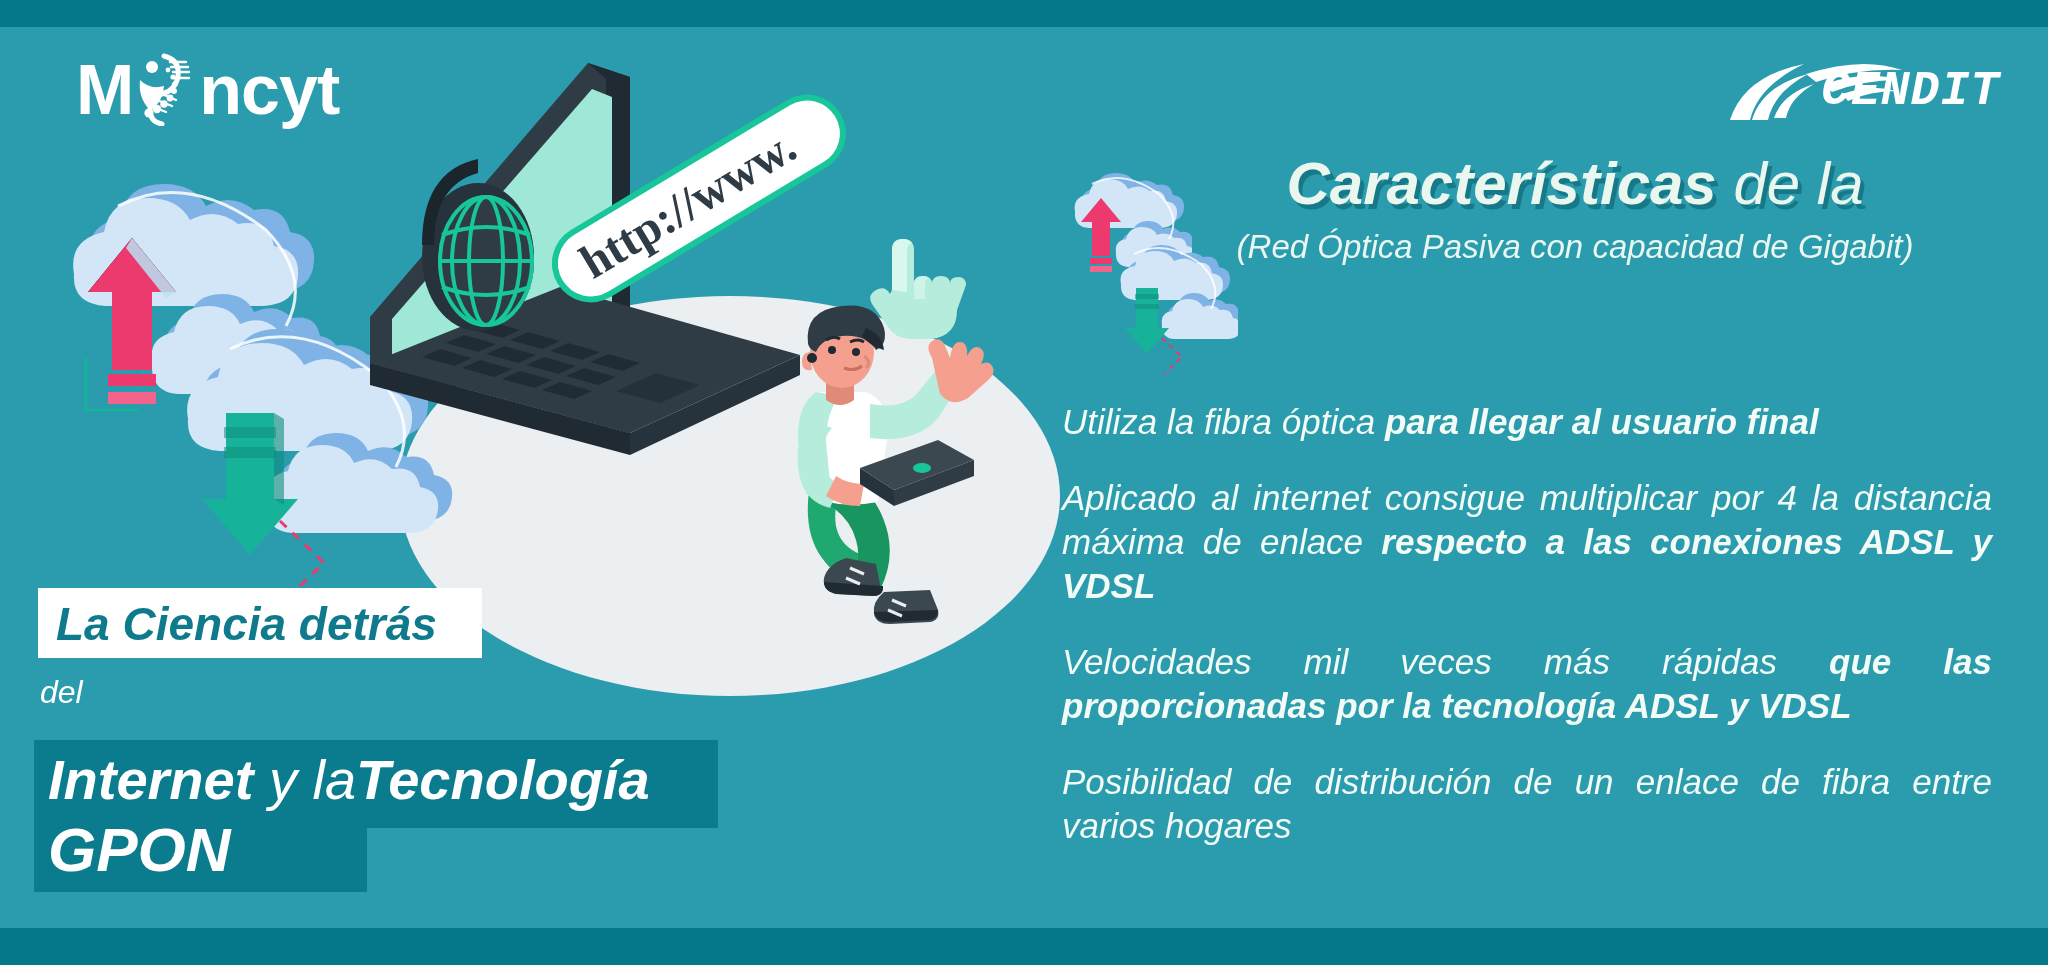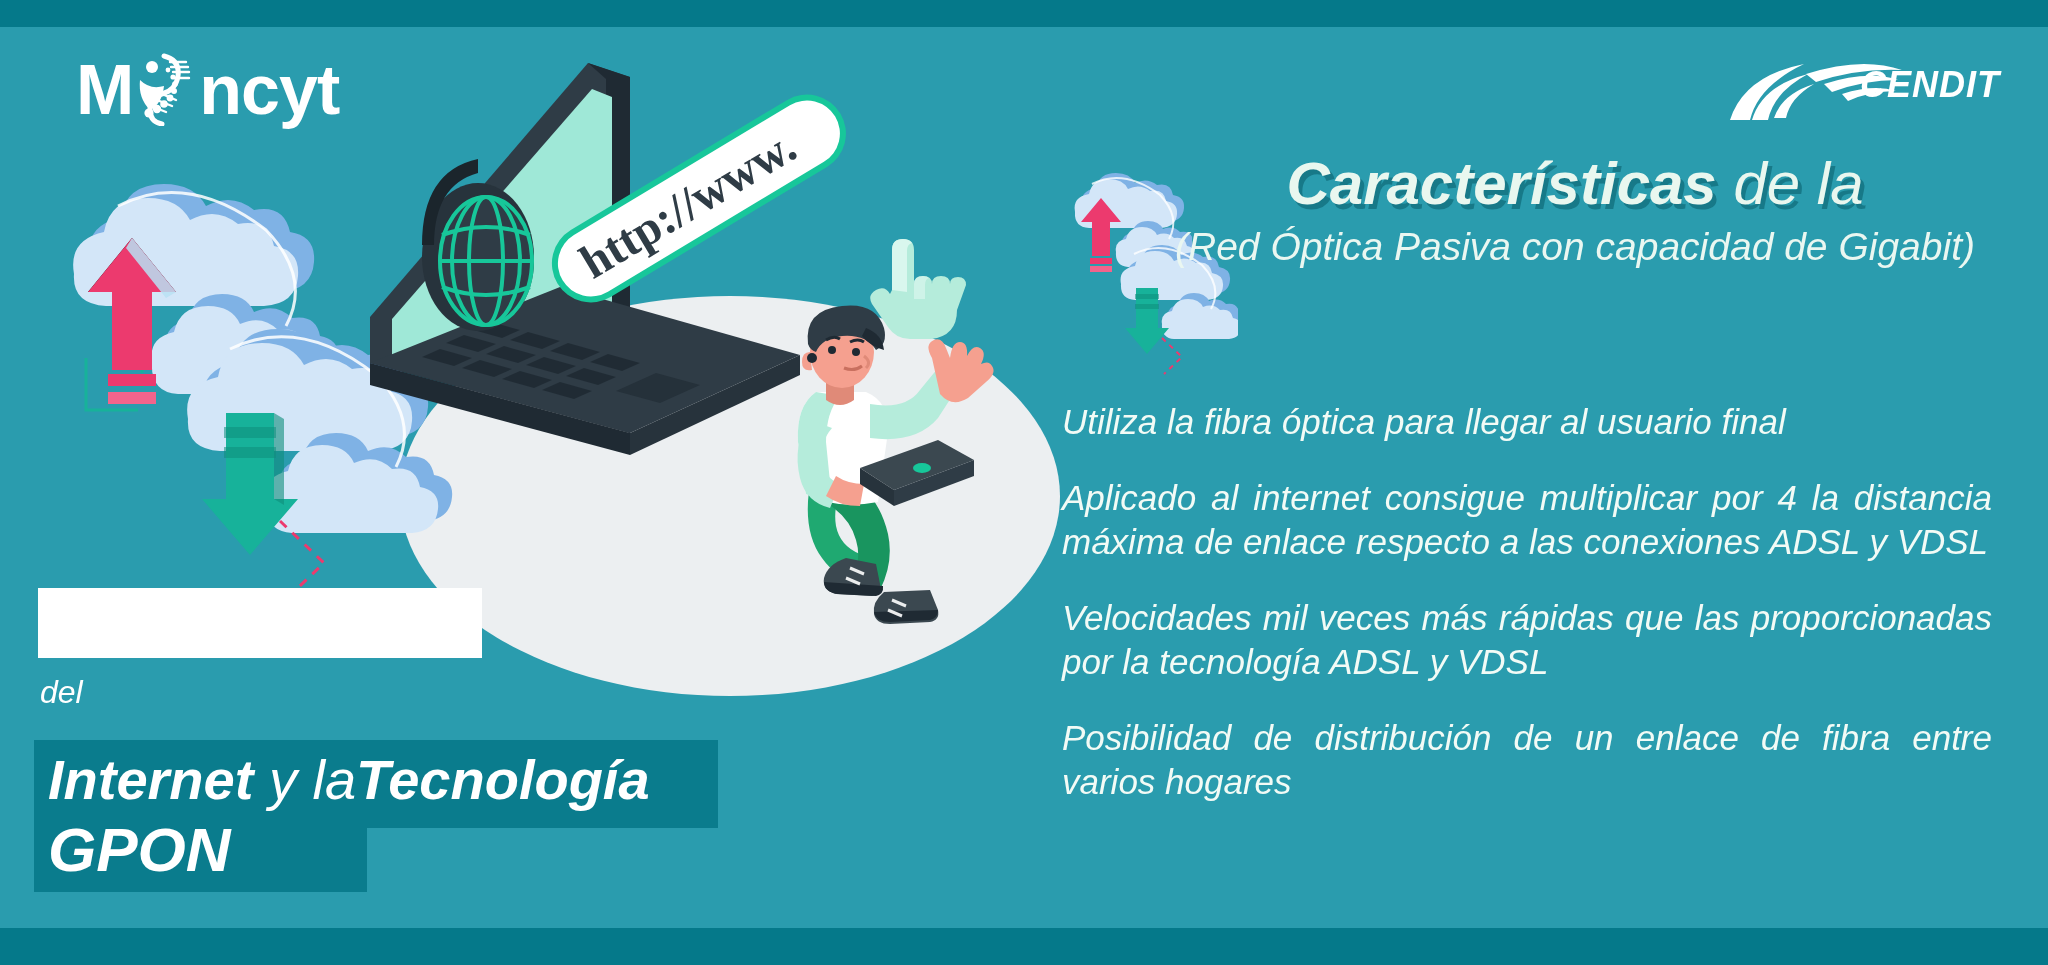--- a/index.html
+++ b/index.html
@@ -53,26 +53,27 @@
   }
 
   .cendit {
     position: absolute;
     right: 48px; top: 58px;
     width: 280px; height: 74px;
   }
   .cendit-text {
     position: absolute;
     right: 0; top: 6px;
-    font-size: 36px;
+    font-size: 48px;
     font-weight: bold;
     font-style: italic;
     color: #ffffff;
     letter-spacing: 1px;
     white-space: nowrap;
+    font-family: Liberation Mono, monospace;
   }
 
   
   .shadow-ellipse {
     position: absolute;
     left: 400px; top: 296px;
     width: 660px; height: 400px;
     background: #eceff1;
     border-radius: 50%;
   }
@@ -176,42 +177,42 @@
     margin-left: 90px;
     text-shadow: 4px 5px 0 rgba(8,93,106,0.55);
     white-space: nowrap;
   }
   .headline .hb { font-weight: bold; margin-top: 44px; }
   .headline .hl { font-weight: normal; }
   .subhead {
     text-align: center;
     color: #eaf7f1;
     font-style: italic;
-    font-size: 39px;
+    font-size: 33px;
     line-height: 42px;
     margin-top: 8px;
     margin-left: 90px;
     white-space: nowrap;
   }
   .paras {
     position: absolute;
     left: 1062px; top: 400px;
     width: 930px;
   }
   .para {
     color: #f2fbf6;
     font-style: italic;
     font-size: 35px;
     line-height: 44px;
     text-align: justify;
     margin-bottom: 32px;
   }
   .para:last-child { margin-bottom: 0; margin-top: 16px; }
   .para .pb { font-weight: normal; }
-  .para .pl { font-weight: normal; margin-top: 11px; }
+  .para .pl { font-weight: bold; margin-top: 11px; }
   .para-justify-all { text-align-last: left; }
 </style>
 </head>
 <body>
 
 <div id="canvas">
 
   <div class="bar-top"></div>
 
   <div class="shadow-ellipse"></div>
@@ -372,20 +373,21 @@
       <circle cx="96" cy="52" r="4" fill="#1f2a33"></circle>
       <path d="M66 40 q8 -5 14 -1" stroke="#1f2a33" stroke-width="3" fill="none"></path>
       <path d="M90 42 q8 -4 14 0" stroke="#1f2a33" stroke-width="3" fill="none"></path>
       <path d="M104 56 q8 6 2 12" stroke="#e08a78" stroke-width="3" fill="none"></path>
       <path d="M84 68 q10 4 18 -2" stroke="#c9705f" stroke-width="3" fill="none"></path>
       <circle cx="52" cy="58" r="5" fill="#1f2a33"></circle>
     </svg>
   </div>
 
   <div class="white-band"></div>
+  <div class="white-band-text">La Ciencia detrás</div>
 
   <div class="del-text">del</div>
 
   <div class="dark-box-top"></div>
   <div class="dark-box-bottom"></div>
 
   <div class="title-line1">
     <span class="b">Internet</span><span class="l"> y la</span><span class="b">Tecnología</span>
   </div>
   <div class="title-line2">GPON</div>

